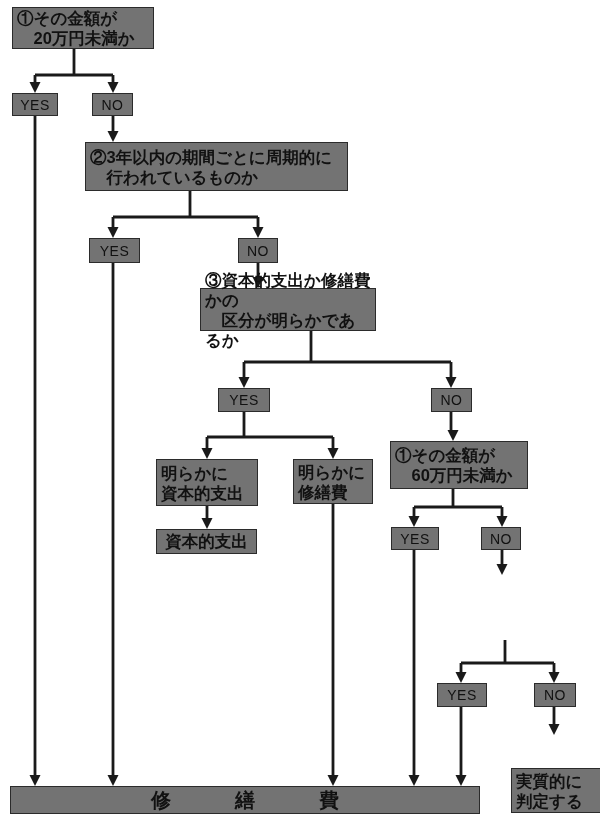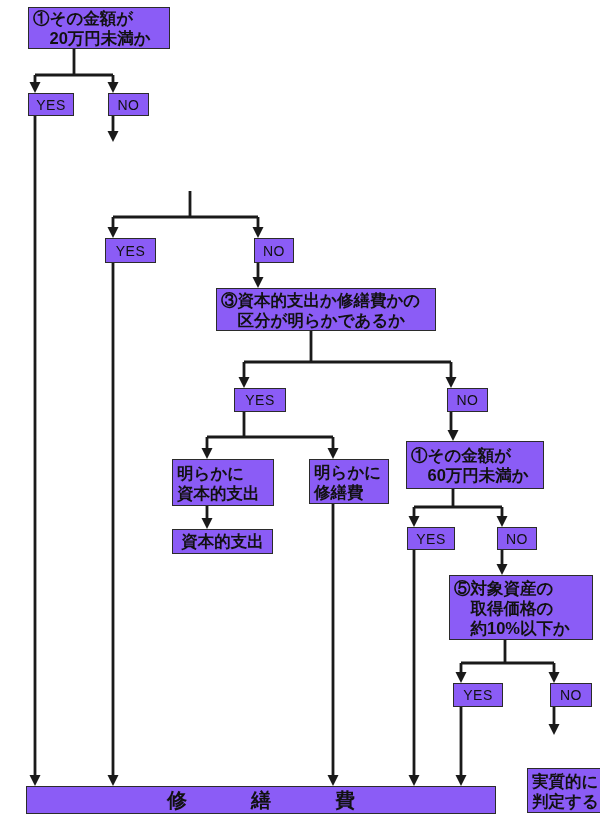--- a/index.html
+++ b/index.html
@@ -3,21 +3,21 @@
 <meta charset="utf-8">
 <style>
   html,body{margin:0;padding:0;background:#ffffff;}
   .stage{
     position:relative;width:600px;height:820px;background:#ffffff;
     font-family:"Liberation Sans",sans-serif;color:#111;overflow:hidden;
   }
   .connectors{position:absolute;left:0;top:0;width:600px;height:820px;}
   .box{
     position:absolute;box-sizing:border-box;border:1.5px solid #2b2b2b;
-    background:#8b5cf6;display:flex;align-items:center;white-space:pre-line;margin-left:16px;
+    background:#737373;display:flex;align-items:center;white-space:pre-line;
   }
   .q{padding:0 4px;font-size:16.5px;line-height:20px;font-weight:600;justify-content:flex-start;}
   .yn{justify-content:center;font-size:14px;font-weight:500;letter-spacing:.5px;white-space:nowrap;}
   .result{justify-content:center;font-size:16.5px;font-weight:600;white-space:nowrap;}
   .bar{justify-content:center;}
   .bar span{font-size:20px;font-weight:600;letter-spacing:64px;margin-right:-64px;white-space:nowrap;}
 </style>
 </head>
 <body>
 
@@ -66,42 +66,41 @@
       <polygon points="408.5,775 419.5,775 414,786"></polygon>
       <polygon points="455.5,775 466.5,775 461,786"></polygon>
     </g>
   </svg>
 
   <div class="box q" style="left:12px;top:7px;width:142px;height:42px">①その金額が
 　20万円未満か</div>
   <div class="box yn" style="left:12px;top:93px;width:46px;height:23px">YES</div>
   <div class="box yn" style="left:92px;top:93px;width:41px;height:23px">NO</div>
 
+  <div class="box q" style="left:85px;top:142px;width:263px;height:49px">②3年以内の期間ごとに周期的に
+　行われているものか</div>
   <div class="box yn" style="left:89px;top:238px;width:51px;height:25px">YES</div>
   <div class="box yn" style="left:238px;top:238px;width:40px;height:25px">NO</div>
 
-  <div class="box q" style="left:200px;top:288px;width:220px;height:43px">③資本的支出か修繕費かの
+  <div class="box q" style="left:200px;top:288px;width:176px;height:43px">③資本的支出か修繕費かの
 　区分が明らかであるか</div>
   <div class="box yn" style="left:218px;top:388px;width:52px;height:24px">YES</div>
   <div class="box yn" style="left:431px;top:388px;width:41px;height:24px">NO</div>
 
   <div class="box q" style="left:156px;top:459px;width:102px;height:47px">明らかに
 資本的支出</div>
   <div class="box q" style="left:293px;top:459px;width:80px;height:45px">明らかに
 修繕費</div>
   <div class="box result" style="left:156px;top:529px;width:101px;height:25px">資本的支出</div>
 
   <div class="box q" style="left:390px;top:441px;width:138px;height:48px">①その金額が
 　60万円未満か</div>
   <div class="box yn" style="left:391px;top:527px;width:48px;height:23px">YES</div>
   <div class="box yn" style="left:481px;top:527px;width:40px;height:23px">NO</div>
 
-  <div class="box q" style="left:433px;top:575px;width:144px;height:65px">⑤対象資産の
-　取得価格の
-　約10%以下か</div>
   <div class="box yn" style="left:437px;top:683px;width:50px;height:24px">YES</div>
   <div class="box yn" style="left:534px;top:683px;width:42px;height:24px">NO</div>
 
   <div class="box q" style="left:511px;top:768px;width:105px;height:45px">実質的に
 判定する</div>
 
   <div class="box bar" style="left:10px;top:786px;width:470px;height:28px">
     <span>修繕費</span>
   </div>
 

